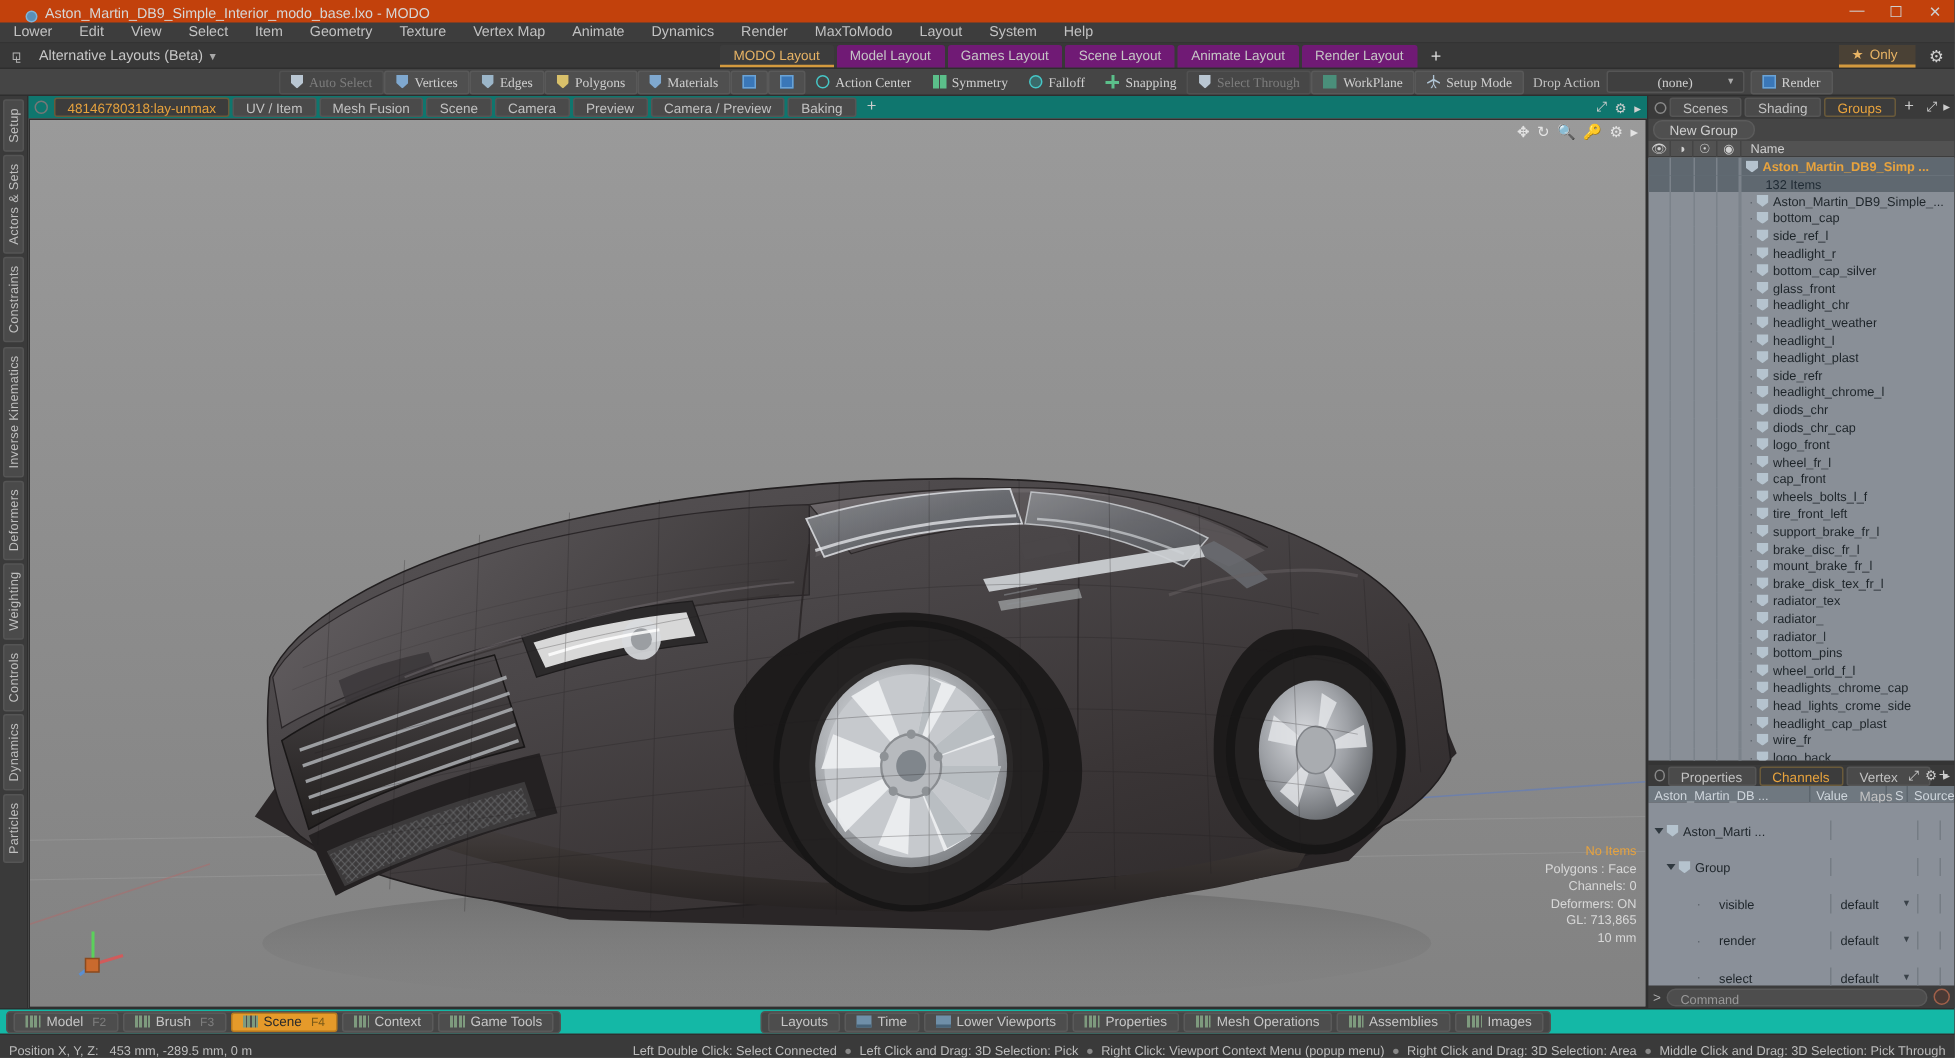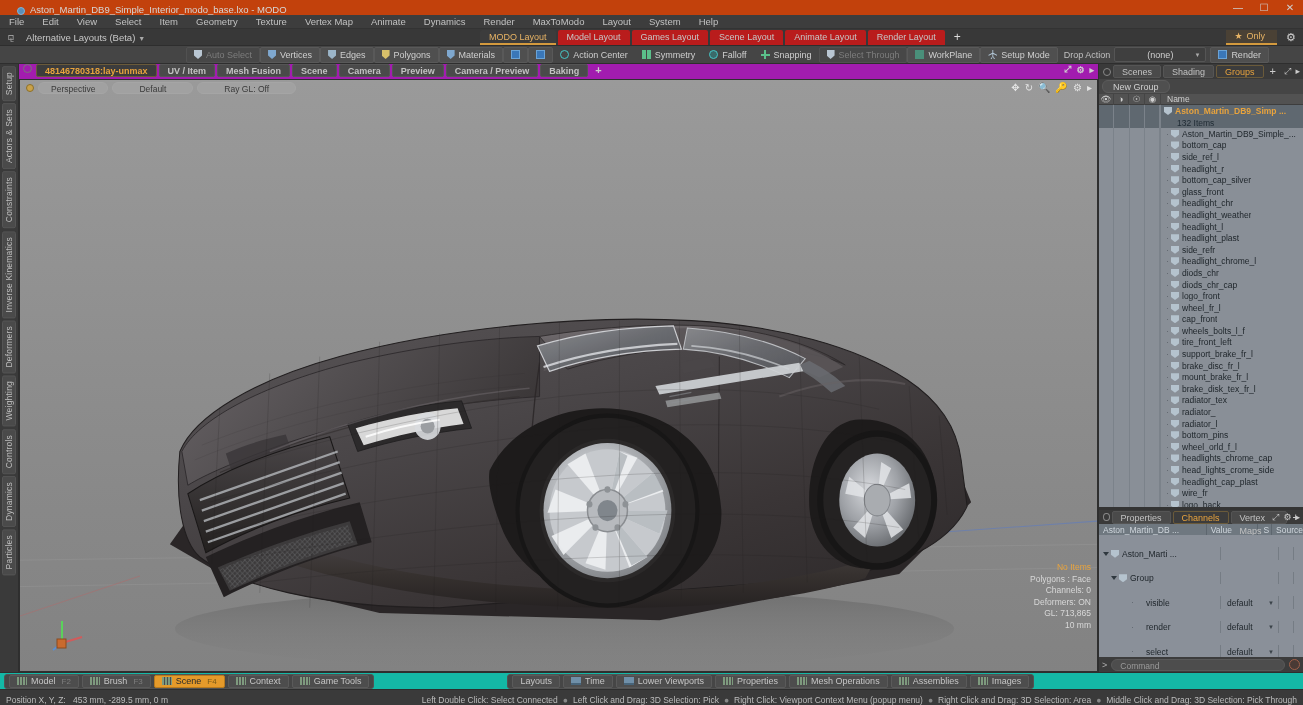--- a/index.html
+++ b/index.html
@@ -21,33 +21,33 @@
      border-bottom:1px solid #333; }
   .menubar .mi { padding:0 9px; font-size:9.5px; color:#c2c2c2; line-height:14px; }
 
   
   .layoutrow { height:17px; background:#383838; display:flex; align-items:center; flex:0 0 17px;
      border-bottom:1px solid #2e2e2e; position:relative;}
   .layoutrow .anchor { width:22px; text-align:center; color:#b5b5b5; font-size:10px; }
   .altlayouts { font-size:9.5px; color:#c8c8c8; padding:0 4px; }
   .caret { font-size:7px; margin-left:3px; color:#a8a8a8; }
   .laytabs { position:absolute; left:480px; top:1px; display:flex; gap:2px; align-items:center;}
-  .laytab { height:15px; line-height:15px; padding:0 9px; background:#b91c1c; font-size:9px;
+  .laytab { height:15px; line-height:15px; padding:0 9px; background:#701a75; font-size:9px;
      color:#c6c6c6; border-radius:2px 2px 0 0;}
   .laytab.active { background:#3c3c3c; color:#e8b465; border-bottom:2px solid #d49a3e; }
   .laytab.plus { padding:0 7px; font-size:12px; line-height:14px; color:#ddd; background:transparent;}
   .onlybtn { position:absolute; right:26px; top:1px; height:15px; line-height:15px;
      background:#4a4135; color:#e8b465; font-size:9px; padding:0 12px 0 8px;
      border-bottom:2px solid #d49a3e; display:flex; align-items:center; gap:4px;}
   .gearbtn { position:absolute; right:3px; top:1px; width:18px; height:15px;
      display:flex; align-items:center; justify-content:center; color:#d0d0d0; font-size:11px;}
 
   
   .maintool { height:18px; background:#454545; display:flex; align-items:center; flex:0 0 18px;
-     border-bottom:1px solid #2e2e2e; padding-left:186px; gap:0; }
+     border-bottom:1px solid #2e2e2e; padding-left:186px; gap:0;font-family:Liberation Serif, serif; }
   .tbtn { height:16px; display:flex; align-items:center; gap:4px; padding:0 7px;
      background:#4f4f4f; border:1px solid #595959; border-radius:2px; font-size:9px; color:#cfcfcf;}
   .tbtn.flat { background:transparent; border:none; }
   .tbtn.dim { color:#7d7d7d; background:#474747; border-color:#515151;}
   .shield { width:8px;height:9px;background:#b9c6d2; clip-path:polygon(0 0,100% 0,100% 60%,50% 100%,0 60%);}
   .shield.b { background:#7fa8cf; }
   .shield.y { background:#d8c06a; }
   .shield.g { background:#9bb5c8; }
   .cyan-c { width:9px;height:9px;border:1.5px solid #46c7c7; border-radius:50%;}
   .cyan-f { width:9px;height:9px;border:1.5px solid #46c7c7; border-radius:50%; background:#3a6a6a;}
@@ -70,22 +70,22 @@
 
   
   .vstrip { width:19px; background:#3a3a3a; border-right:1px solid #2e2e2e;
      display:flex; flex-direction:column; align-items:center; padding-top:2px;}
   .vtab { writing-mode:vertical-rl; text-orientation:mixed; transform:rotate(180deg);
      font-size:8.5px; color:#bfbfbf; background:#4a4a4a; border:1px solid #555;
      border-radius:2px; margin-bottom:2px; padding:5px 1px; letter-spacing:0.2px;}
 
   
   .center { flex:1 1 auto; display:flex; flex-direction:column; min-width:0; }
-  .vptabs { height:15px; background:#a21caf; display:flex; align-items:flex-start; gap:2px;
-     padding-left:4px; flex:0 0 15px; position:relative;font-weight:bold;}
+  .vptabs { height:15px; background:#0f766e; display:flex; align-items:center; gap:2px;
+     padding-left:4px; flex:0 0 15px; position:relative;}
   .vptab { height:13px; line-height:13px; padding:0 8px; background:#4a4a4a; border:1px solid #555;
      border-radius:2px; font-size:9px; color:#c2c2c2;}
   .vptab.active { background:#3c3c3c; color:#e8a33d; border-color:#6a5a3a;}
   .vptab.plus { background:transparent;border:none;font-size:11px;color:#ccc;padding:0 5px;}
   .vptabs .leftdot { width:9px;height:9px;border-radius:50%;border:1px solid #777;margin-right:2px;}
   .vpicons { position:absolute; right:4px; display:flex; gap:5px; align-items:center; color:#cfcfcf; font-size:9px;}
 
   .viewport { flex:1 1 auto; position:relative; background:#8b8b8b; overflow:hidden;
      border:1px solid #2f2f2f; }
   .vp-topbar { position:absolute; left:0; top:0; right:0; height:16px; display:flex; align-items:center;
@@ -182,21 +182,21 @@
     <span class="tdot"></span>
     <span>Aston_Martin_DB9_Simple_Interior_modo_base.lxo - MODO</span>
     <div class="winbtns">
       <div class="winbtn">—</div>
       <div class="winbtn">☐</div>
       <div class="winbtn close">✕</div>
     </div>
   </div>
 
   <div class="menubar">
-    <div class="mi">File</div>
+    <div class="mi">Lower</div>
     <div class="mi">Edit</div>
     <div class="mi">View</div>
     <div class="mi">Select</div>
     <div class="mi">Item</div>
     <div class="mi">Geometry</div>
     <div class="mi">Texture</div>
     <div class="mi">Vertex Map</div>
     <div class="mi">Animate</div>
     <div class="mi">Dynamics</div>
     <div class="mi">Render</div>
@@ -540,26 +540,20 @@
                 <path d="M920,318 L928,412"></path>
             </g>
 
             <g stroke="#2a2627" stroke-width="0.4" opacity="0.30" fill="none">
               <path d="M175,360 C260,326 370,300 500,290"></path>
               <path d="M182,346 C270,312 380,288 505,278"></path>
             </g>
           </g>
         </svg>
 
-        <div class="vp-topbar">
-          <span class="dot"></span>
-          <div class="vppill">Perspective</div>
-          <div class="vppill wide">Default</div>
-          <div class="vppill wide">Ray GL: Off</div>
-        </div>
         <div class="vp-righticons">
           <span>✥</span>
           <span>↻</span>
           <span>🔍</span>
           <span style="color:#e8a33d;">🔑</span>
           <span>⚙</span>
           <span>▸</span>
         </div>
 
         <div class="vp-stats">

